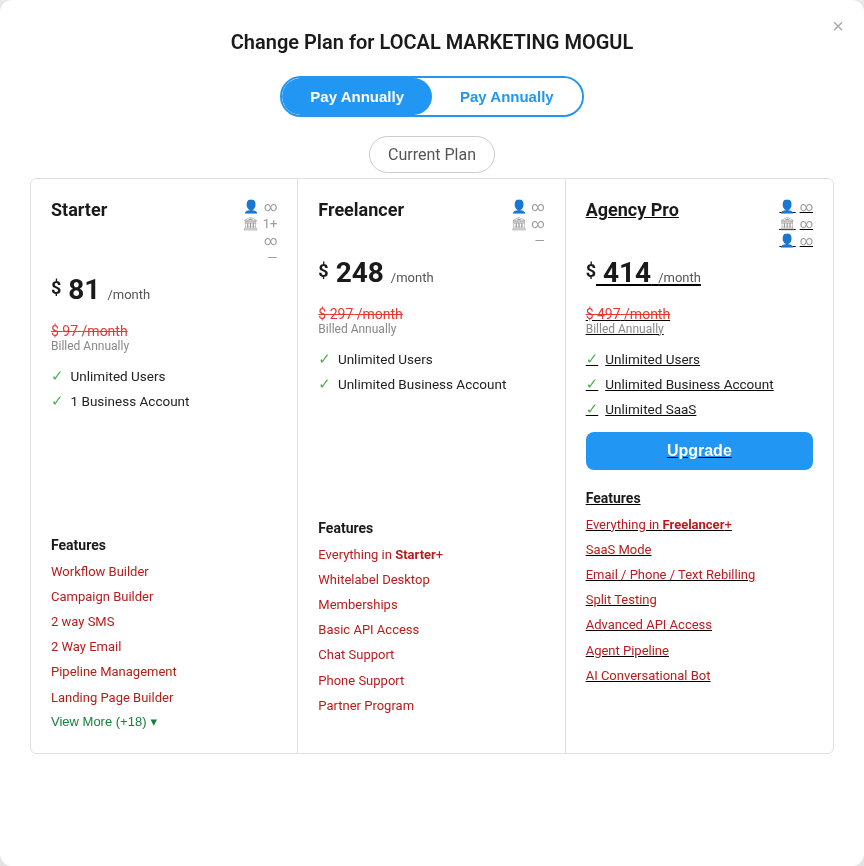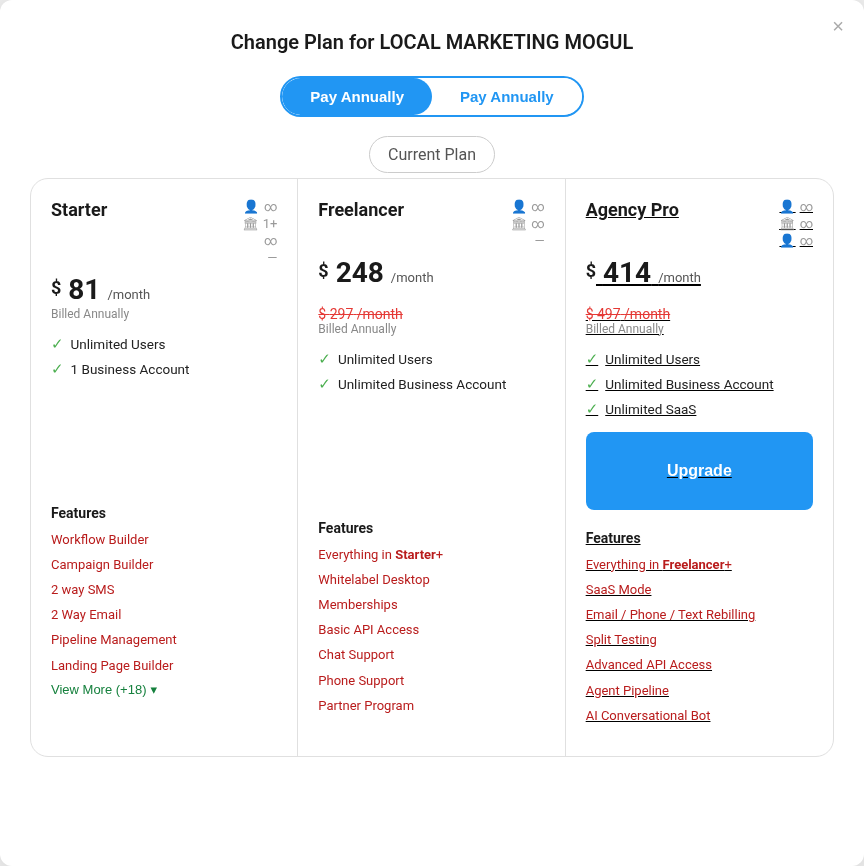--- a/index.html
+++ b/index.html
@@ -75,21 +75,21 @@
       border-radius: 20px;
       padding: 8px 18px;
       font-size: 16px;
       color: #555;
     }
     .plans-grid {
       display: grid;
       grid-template-columns: 1fr 1fr 1fr;
       gap: 0;
       border: 1.5px solid #e0e0e0;
-      border-radius: 18px;
+      border-radius: 6px;
       overflow: hidden;
     }
     .plan-card {
       border-right: 1.5px solid #e0e0e0;
       padding: 20px 20px 24px;
       position: relative;
     }
     .plan-card:last-child {
       border-right: none;
       text-decoration: underline;
@@ -160,21 +160,21 @@
       color: #222;
     }
     .check-icon {
       color: #4caf50;
       font-size: 15px;
       flex-shrink: 0;
     }
     .upgrade-btn {
       display: block;
       width: 100%;
-      padding: 30px;
+      padding: 10px;
       background: #2196f3;
       color: #fff;
       font-size: 16px;
       font-weight: 600;
       border: none;
       border-radius: 8px;
       cursor: pointer;
       margin-top: 14px;
       margin-bottom: 14px;
       text-align: center;
@@ -246,20 +246,23 @@
           </div>
           <div class="icon-row">
             <span class="icon-sym">—</span>
           </div>
         </div>
       </div>
       <div class="price-current">
         <span class="currency">$</span>
         <span>81</span>
         <span class="per-month">/month</span>
+      </div>
+      <div class="price-original">
+        $ <span>97</span> <span>/month</span>
       </div>
       <div class="billed-annually">Billed Annually</div>
 
       <div class="features-list">
         <div class="feature-item">
           <span class="check-icon">✓</span>
           <span>Unlimited Users</span>
         </div>
         <div class="feature-item">
           <span class="check-icon">✓</span>

